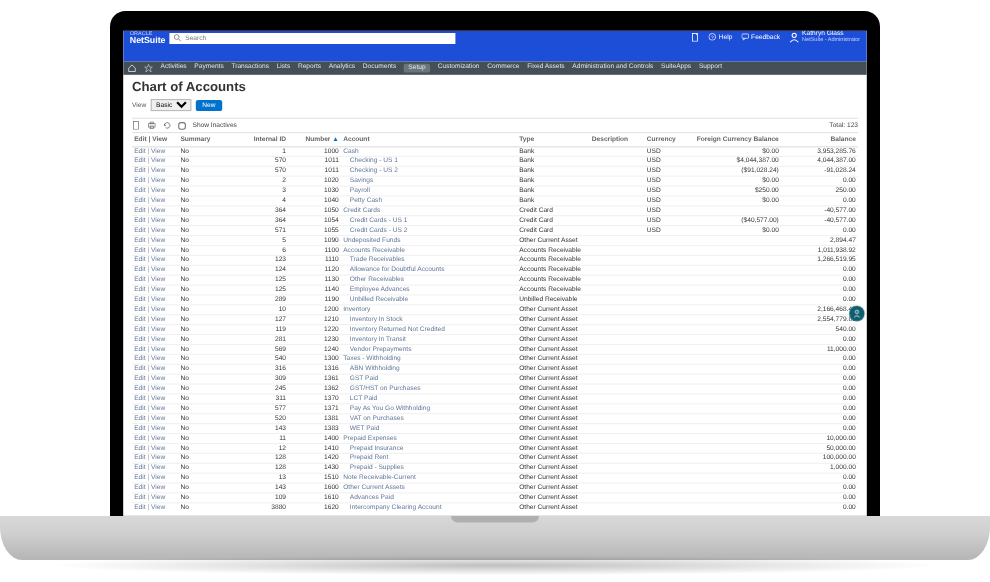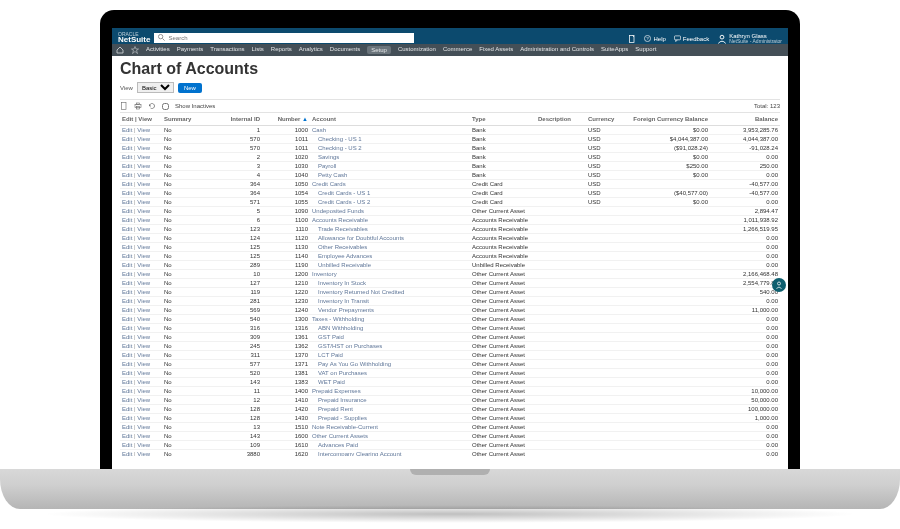--- a/index.html
+++ b/index.html
@@ -5,39 +5,39 @@
 * { margin: 0; padding: 0; box-sizing: border-box; }
 body { background: #fff; font-family: Arial, Helvetica, sans-serif; font-size: 7px; overflow: hidden; }
 
 .laptop-frame { width: 900px; height: 529px; position: relative; background: #fff; }
 .screen-bezel { position: absolute; top: 10px; left: 100px; right: 100px; bottom: 60px; background: #000; border-radius: 14px 14px 0 0; padding: 18px 12px 0 12px; }
 .screen { width: 100%; height: 100%; background: #fff; overflow: hidden; position: relative; }
 .base { position: absolute; left: 0; right: 0; bottom: 20px; height: 40px; background: linear-gradient(to bottom, #d8d8d8 0%, #cfcfcf 40%, #b5b5b5 100%); border-radius: 0 0 20px 20px / 0 0 30px 30px; }
 .base::before { content:""; position:absolute; top:0; left:50%; width:80px; height:6px; margin-left:-40px; background:#b0b0b0; border-radius:0 0 8px 8px; }
 .shadow { position: absolute; left: 40px; right: 40px; bottom: 6px; height: 18px; background: radial-gradient(ellipse at center, rgba(0,0,0,0.25) 0%, rgba(0,0,0,0) 70%); }
 
-.brandbar { display:flex; justify-content:space-between; align-items:flex-end; background:#0c4a6e; color:#fff; height:16px; padding:0 6px; font-size:6px; }
+.brandbar { display:flex; justify-content:space-between; align-items:flex-start; background:#1d4ed8; color:#fff; height:28px; padding:0 6px; font-size:6px; }
 .brand-left { display:flex; align-items:center; gap:4px; }
 .brand-name { font-weight:bold; font-size:8px; }
 .brand-ora { font-size:5px; opacity:0.7; margin-bottom:-2px; }
 .searchbox { background:#fff; height:10px; width:260px; display:flex; align-items:center; padding:0 4px; gap:3px; }
 .searchbox input { border:none; outline:none; font-size:6px; width:100%; }
 .brand-right { display:flex; align-items:center; gap:8px; }
 .hdr-link { display:flex; align-items:center; gap:2px; cursor:pointer; }
 .user-block { line-height:1; }
 .user-name { font-size:6px; }
 .user-role { font-size:5px; opacity:0.7; }
 
 .navbar { display:flex; align-items:center; background:#444f57; color:#e2e4e6; height:12px; padding:0 4px; gap:7px; font-size:6px; }
 .nav-item { cursor:pointer; }
 .nav-item.active { background:#6a747b; padding:1px 4px; border-radius:2px; }
 .nav-icon { width:8px; height:8px; display:flex; align-items:center; justify-content:center; }
 
 .page { padding:4px 8px; }
-.page-title { font-size:16px; font-weight:600; color:#333; margin-bottom:4px; }
+.page-title { font-size:12px; font-weight:600; color:#333; margin-bottom:4px; }
 .controls-row { display:flex; align-items:center; gap:4px; margin-bottom:6px; }
 .ctl-label { font-size:6px; color:#555; }
 .ctl-select { font-size:6px; height:11px; border:1px solid #bbb; }
 .btn-new { background:#0072ce; color:#fff; border:none; font-size:6px; padding:2px 6px; border-radius:2px; cursor:pointer; }
 
 .util-row { display:flex; justify-content:space-between; align-items:center; border-top:1px solid #e3e3e3; border-bottom:1px solid #e3e3e3; padding:2px 0; font-size:6px; color:#444; }
 .util-left { display:flex; align-items:center; gap:6px; }
 .util-ic { width:8px; height:8px; display:flex; align-items:center; justify-content:center; cursor:pointer; }
 .chk { width:7px; height:7px; }
 

